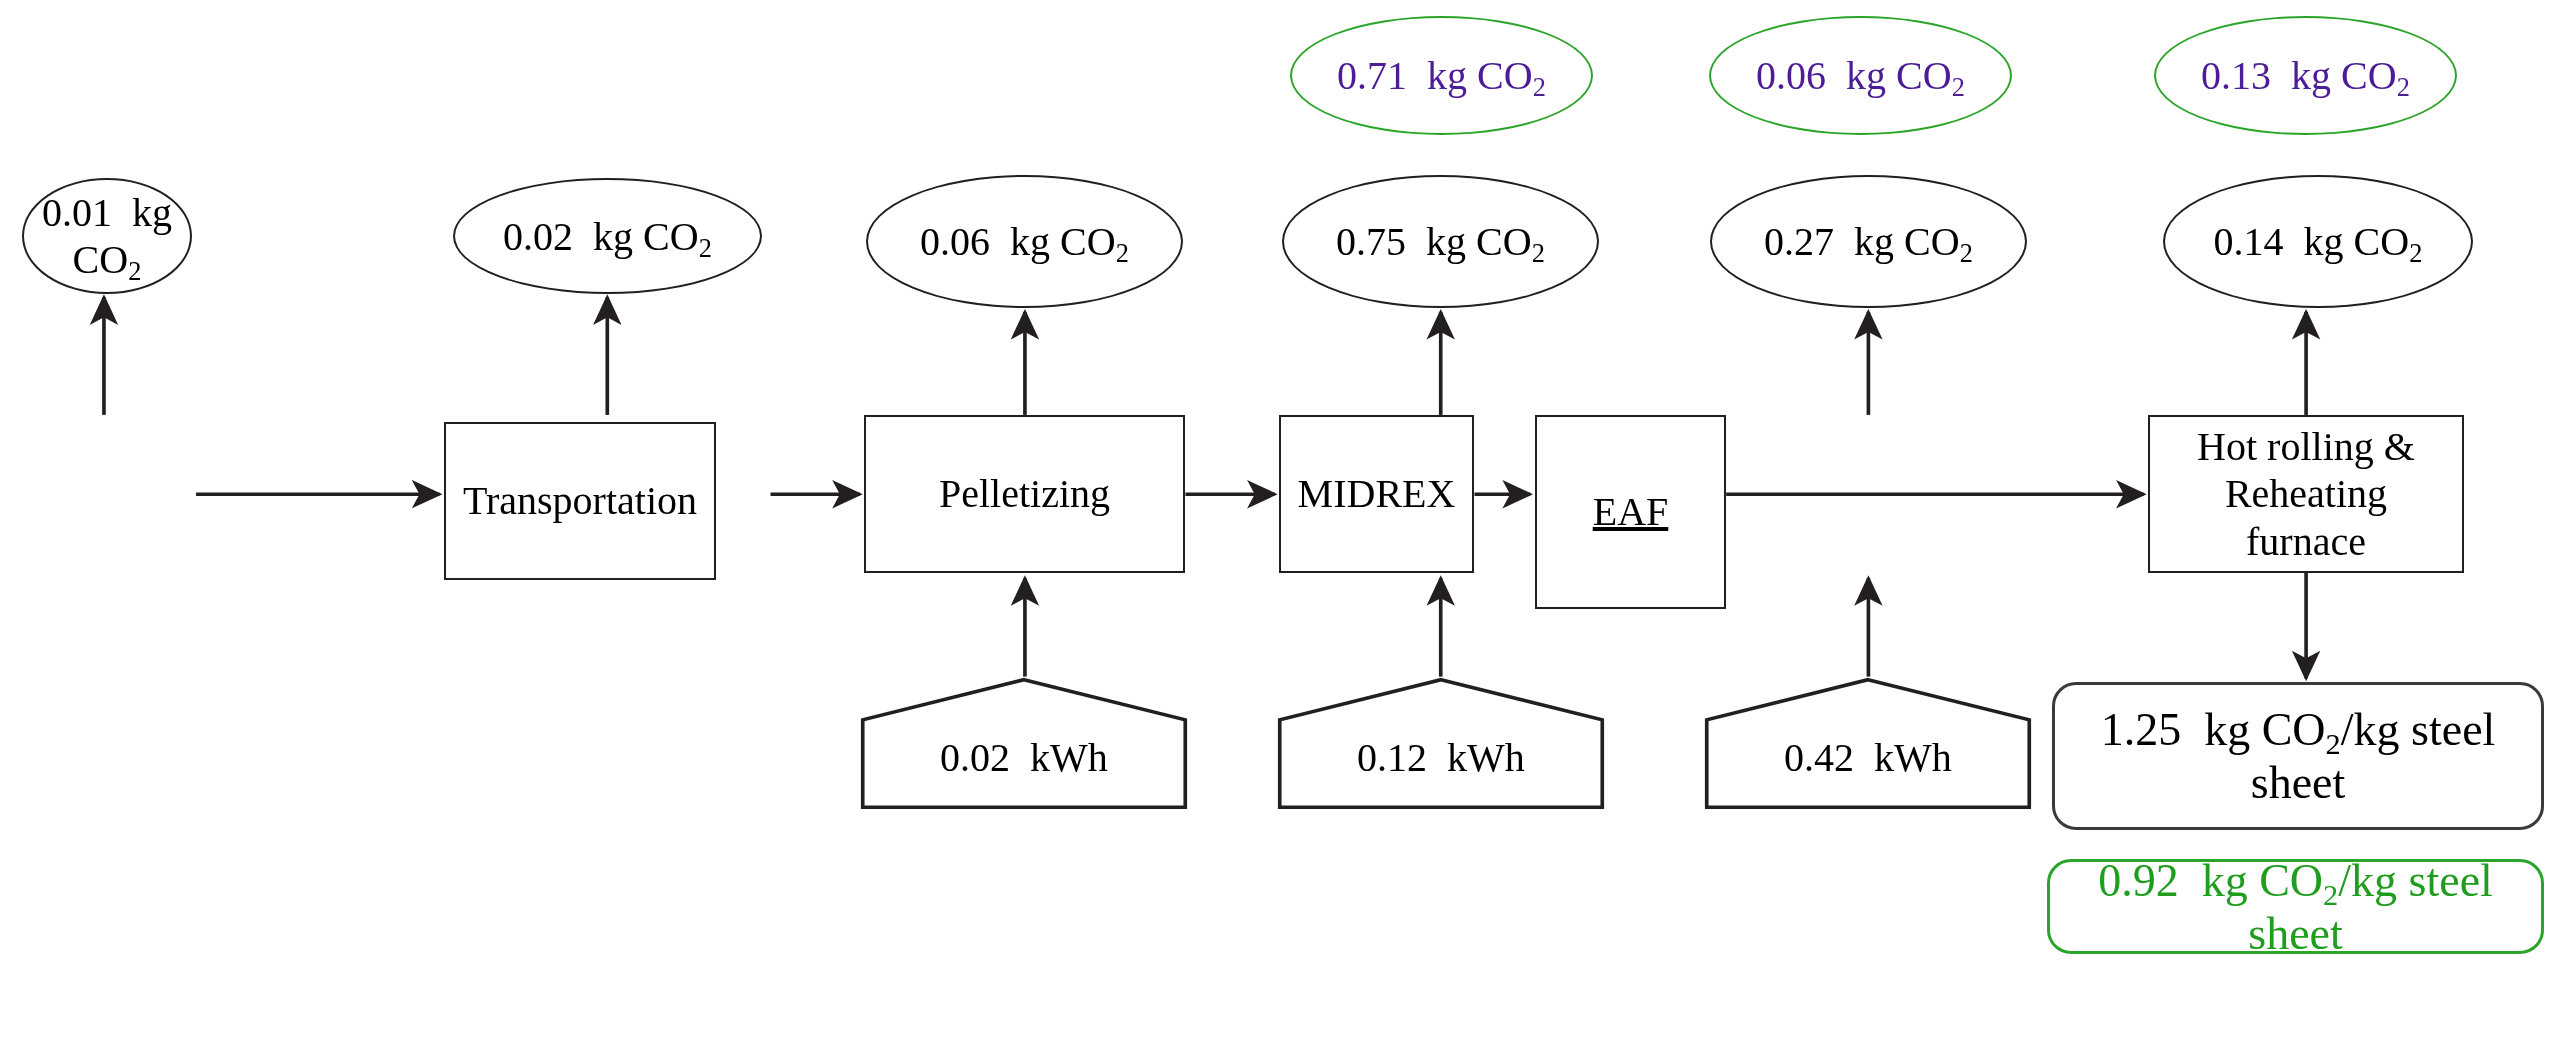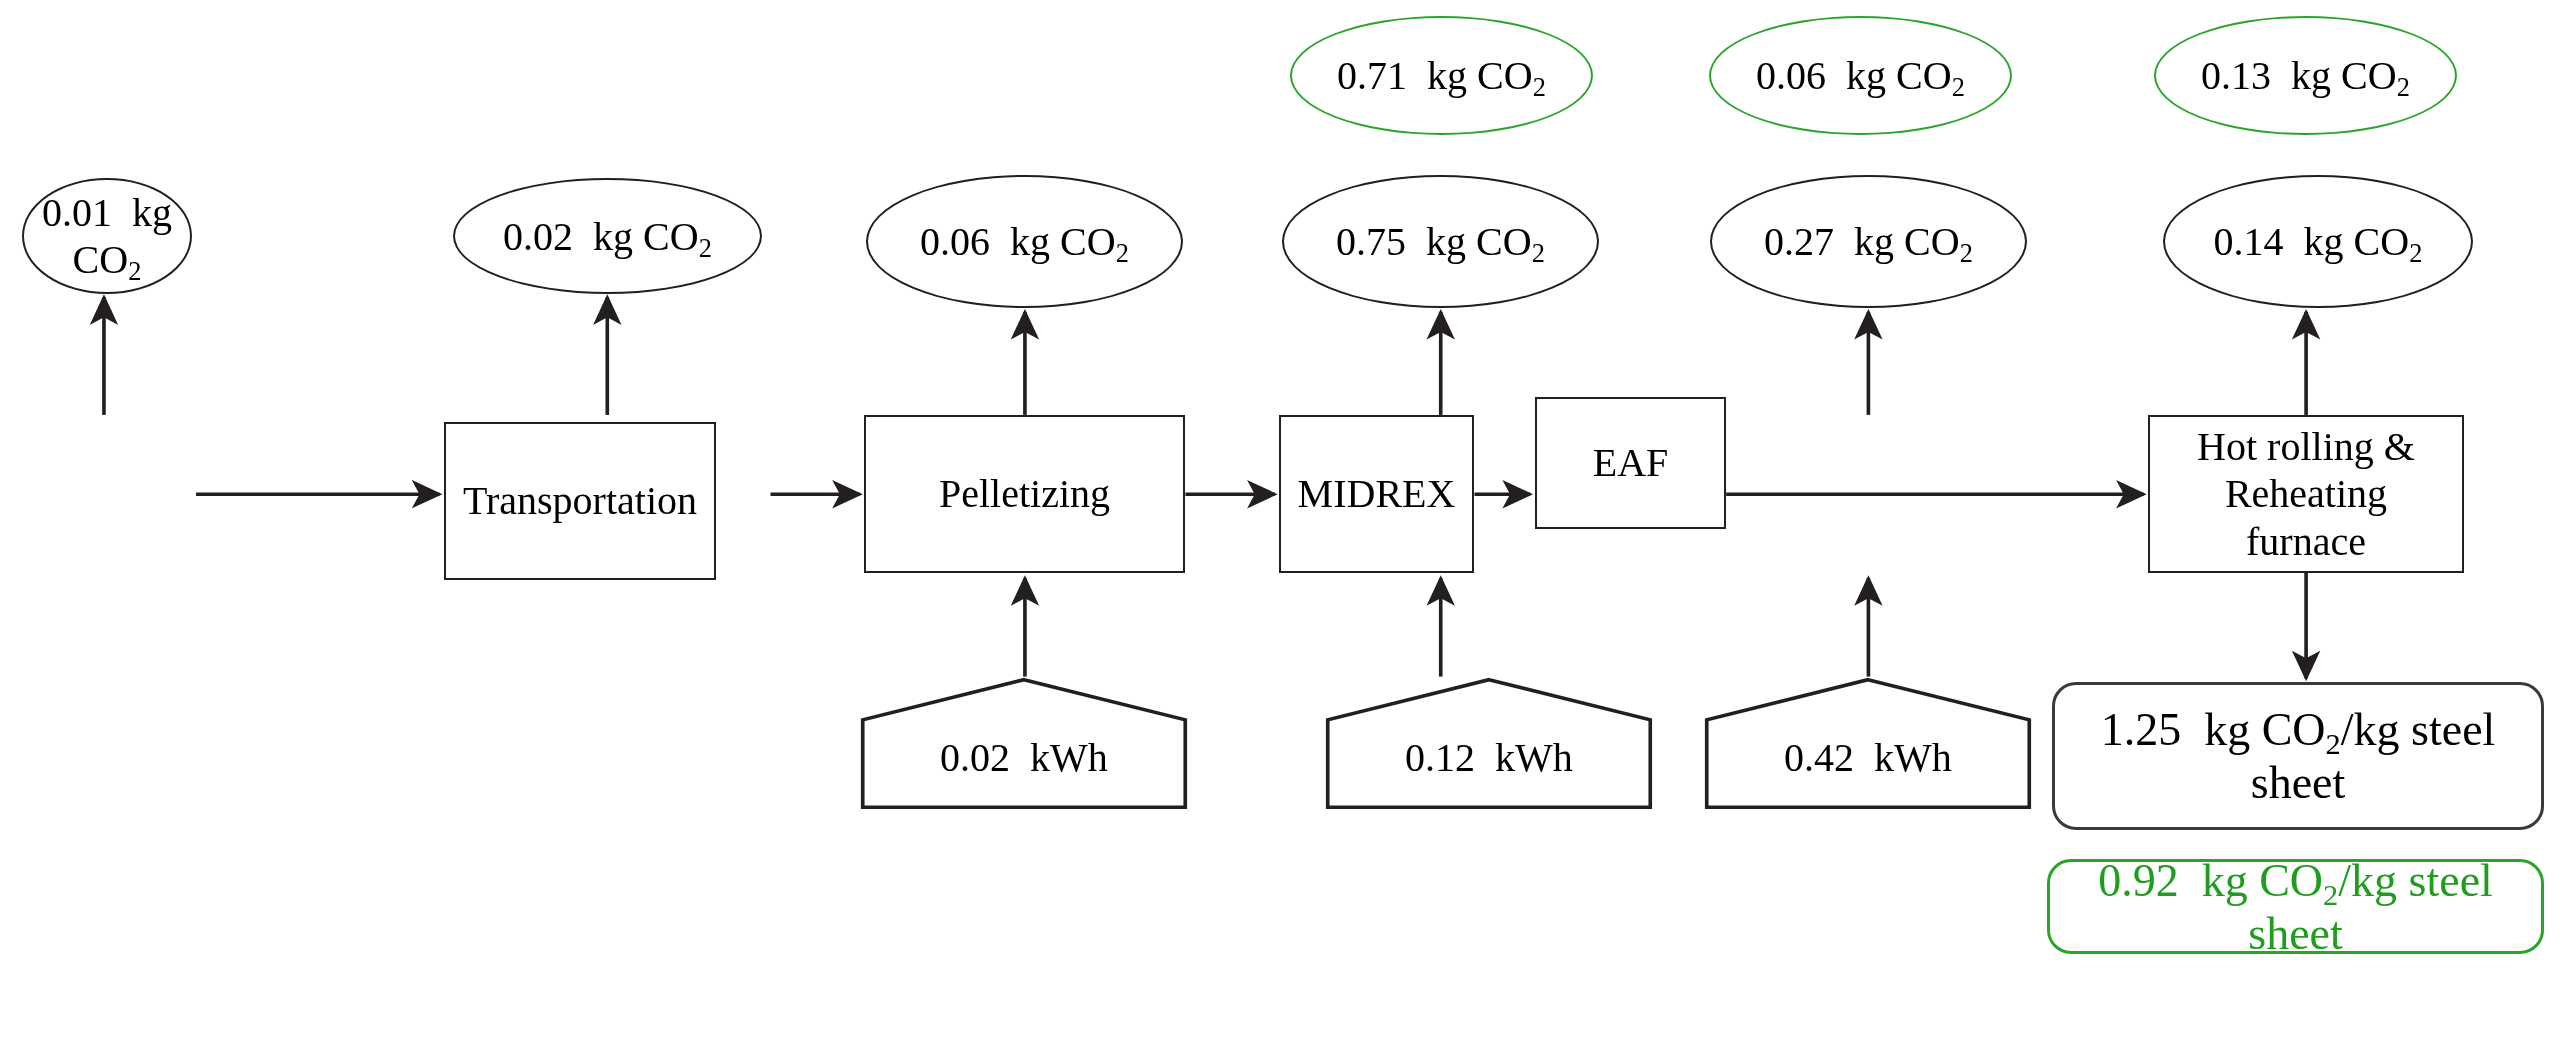--- a/index.html
+++ b/index.html
@@ -39,21 +39,21 @@
     line-height: 1.18;
   }
   .ellipse-node {
     border: 2.7px solid #231f20;
     border-radius: 50%;
     font-size: 40px;
     background: #ffffff;
   }
   .ellipse-node.green {
     border-color: #2aa52a;
-    color: #000000;
+    color: #4c1d95;
   }
   .round-box {
     border: 3.6px solid #3a3a3a;
     border-radius: 24px;
     font-size: 46px;
   }
   .round-box.green {
     border-color: #2aa52a;
     color: #1f9d1f;
   }
@@ -185,21 +185,21 @@
   </div>
 
   <div class="node proc-box" style="left:864px; top:415px; width:321px; height:158px;">
     <span>Pelletizing</span>
   </div>
 
   <div class="node proc-box" style="left:1279px; top:415px; width:195px; height:158px;">
     <span>MIDREX</span>
   </div>
 
-  <div class="node proc-box" style="left:1535px; top:397px; width:191px; height:132px;">
+  <div class="node proc-box" style="left:1535px; top:415px; width:191px; height:194px;text-decoration:underline;">
     <span>EAF</span>
   </div>
 
   <div class="node proc-box" style="left:2148px; top:415px; width:316px; height:158px;">
     <span style="display:block;">
       <span style="display:block;">Hot rolling &amp;</span>
       <span style="display:block;">Reheating</span>
       <span style="display:block;">furnace</span>
     </span>
   </div>
@@ -207,21 +207,21 @@
   <div class="node pent" style="left:860px; top:677px; width:328px; height:133px;">
     <svg class="pent-svg" viewBox="0 0 360 146" preserveAspectRatio="none">
       <polygon points="180,3 357,47 357,143 3,143 3,47" fill="#ffffff" stroke="#231f20" stroke-width="4"></polygon>
     </svg>
     <span class="pent-label" style="margin-top:57px;">
       <span>0.02</span>
       <span>&nbsp;</span><span>kWh</span>
     </span>
   </div>
 
-  <div class="node pent" style="left:1325px; top:677px; width:328px; height:133px;">
+  <div class="node pent" style="left:1277px; top:677px; width:328px; height:133px;">
     <svg class="pent-svg" viewBox="0 0 360 146" preserveAspectRatio="none">
       <polygon points="180,3 357,47 357,143 3,143 3,47" fill="#ffffff" stroke="#231f20" stroke-width="4"></polygon>
     </svg>
     <span class="pent-label" style="margin-top:57px;">
       <span>0.12</span>
       <span>&nbsp;</span><span>kWh</span>
     </span>
   </div>
 
   <div class="node pent" style="left:1704px; top:677px; width:328px; height:133px;">

